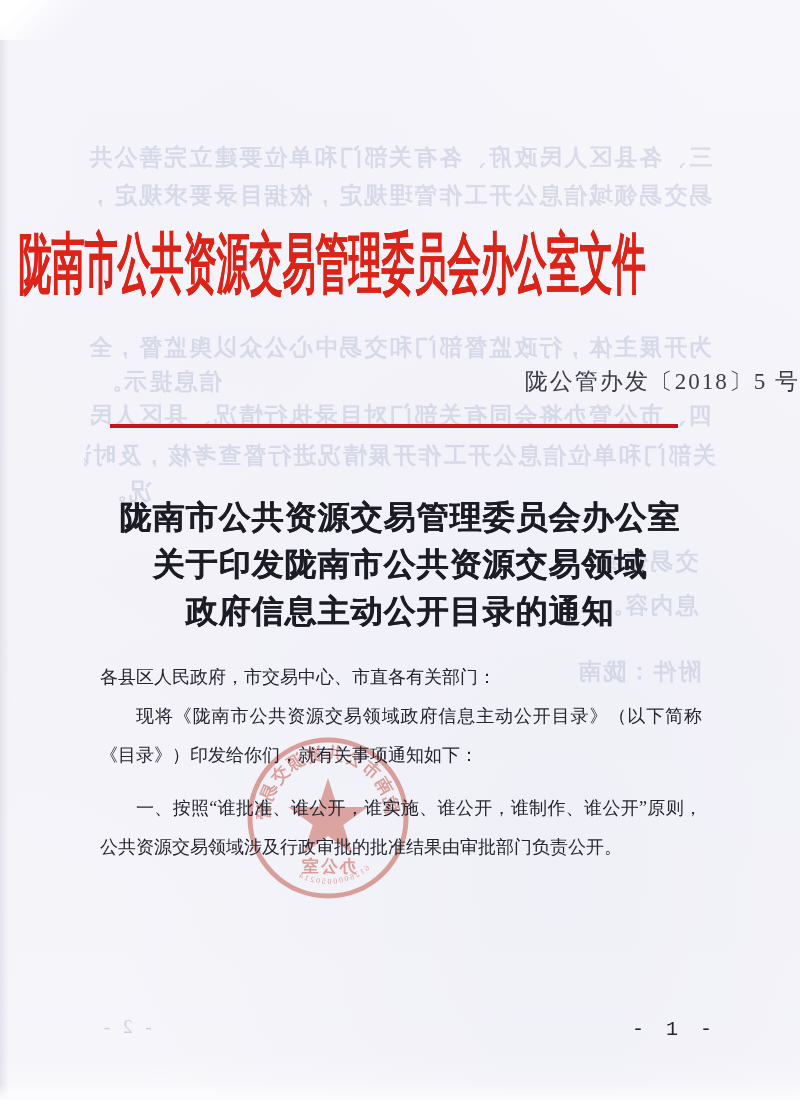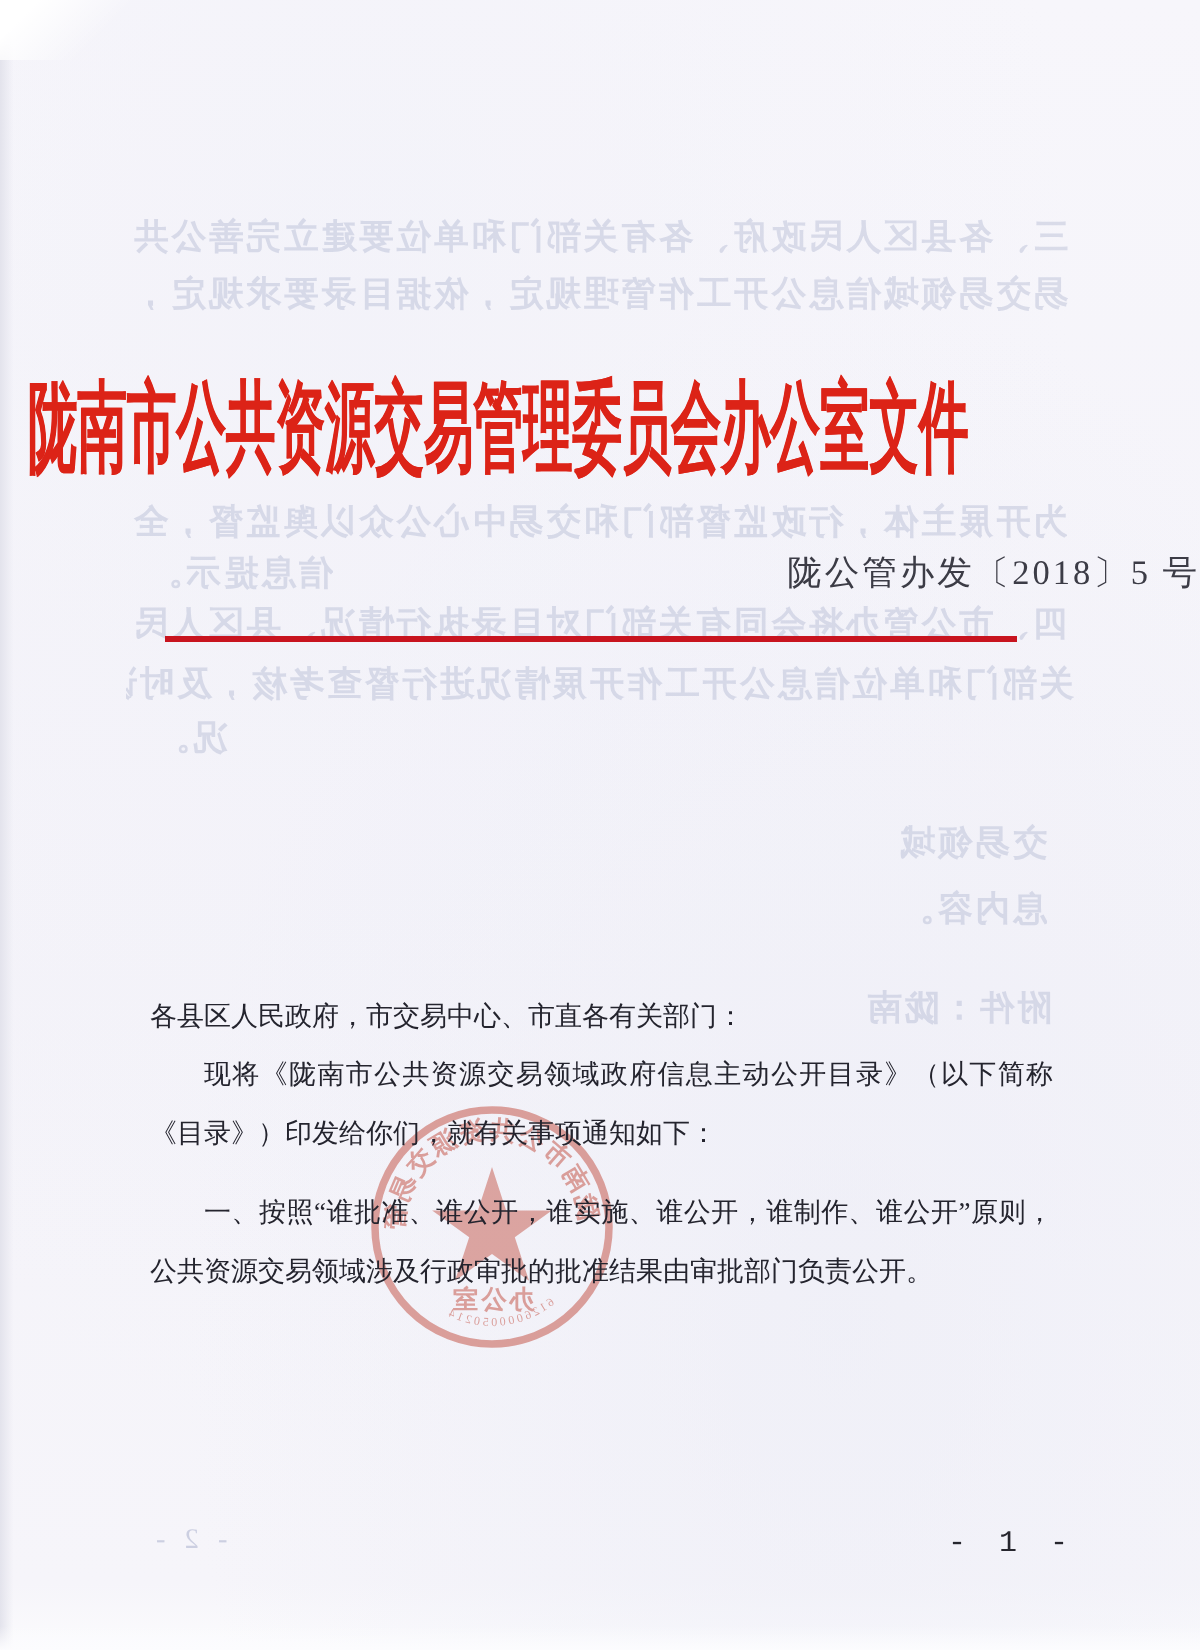--- a/index.html
+++ b/index.html
@@ -55,21 +55,21 @@
     left: 244px; top: 734px;
     width: 168px; height: 168px;
     transform: scaleX(-1);
     opacity: 0.55;
   }
 
   
   .content-layer { position: absolute; inset: 0; z-index: 2; }
 
   .header-banner {
-    position: absolute; left: 0; top: 237px; width: 663px; height: 96px;
+    position: absolute; left: 0; top: 216px; width: 663px; height: 96px;
     display: flex; align-items: center; justify-content: center;
   }
   .header-banner-text {
     font-size: 66px;
     font-weight: 700;
     color: #dc2317;
     white-space: nowrap;
     transform: scaleX(0.5);
     text-shadow: 0.5px 0 0 #dc2317;
   }
@@ -141,20 +141,25 @@
   <div class="content-layer">
 
     <div class="header-banner">
       <div class="header-banner-text">陇南市公共资源交易管理委员会办公室文件</div>
     </div>
 
     <div class="doc-number">陇公管办发〔2018〕5 号</div>
 
     <div class="red-rule"></div>
 
+    <div class="doc-title">
+      <div>陇南市公共资源交易管理委员会办公室</div>
+      <div>关于印发陇南市公共资源交易领域</div>
+      <div>政府信息主动公开目录的通知</div>
+    </div>
 
     <div class="doc-body">
       <p class="salutation">各县区人民政府，市交易中心、市直各有关部门：</p>
       <p>现将《陇南市公共资源交易领域政府信息主动公开目录》（以下简称《目录》）印发给你们，就有关事项通知如下：</p>
       <p class="spaced">一、按照“谁批准、谁公开，谁实施、谁公开，谁制作、谁公开”原则，公共资源交易领域涉及行政审批的批准结果由审批部门负责公开。</p>
     </div>
 
     <div class="page-number">- 1 -</div>
   </div>
 

